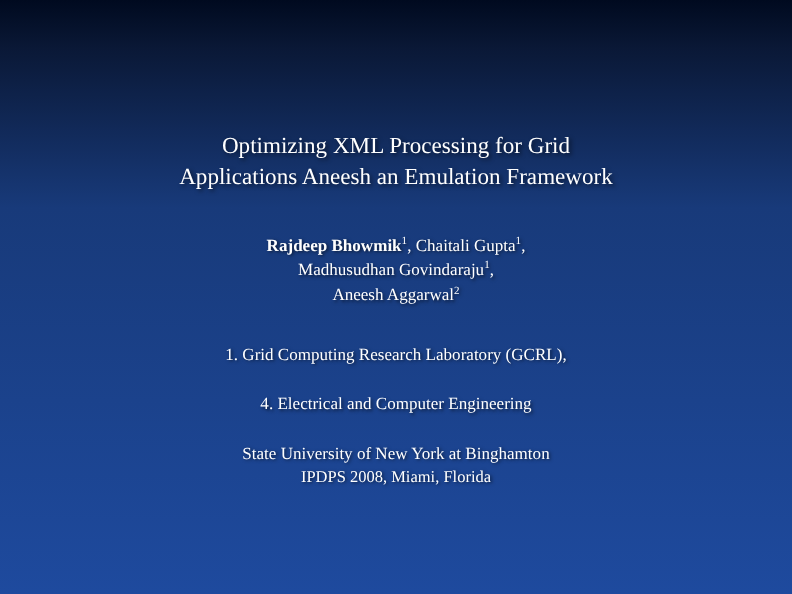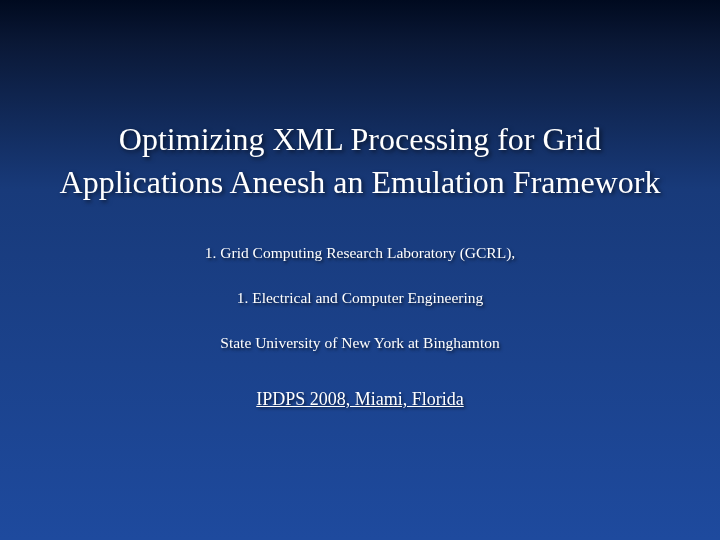--- a/index.html
+++ b/index.html
@@ -7,50 +7,55 @@
       width: 720px;
       height: 540px;
       background: linear-gradient(to bottom, #000a1f 0%, #0a1836 8%, #183a7a 35%, #1e4a9e 100%);
       font-family: Georgia, 'Times New Roman', serif;
       color: #ffffff;
       overflow: hidden;
       position: relative;
     }
     .slide-title {
       text-align: center;
-      font-size: 32px;
+      font-size: 21px;
       font-weight: normal;
       line-height: 1.35;
       padding: 0 40px;
       margin-top: 118px;
       text-shadow: 2px 2px 4px rgba(0,0,0,0.6);
     }
     .content {
       text-align: center;
       margin-top: 38px;
       font-size: 15.5px;
       line-height: 1.45;
       text-shadow: 1.5px 1.5px 3px rgba(0,0,0,0.6);
     }
     .authors { margin-bottom: 22px; }
     .authors .bold { font-weight: bold; }
     sup { font-size: 0.65em; vertical-align: super; line-height: 0; }
     .affiliations { margin-bottom: 22px; margin-top: 32px; }
-    .university { margin-bottom: 32px; }
-    .venue { font-size: 18px; text-decoration: underline; }
+    .university { }
+    .venue { font-size: 15px; }
   </style>
 </head>
 <body>
 
 <div class="slide-title">
   <span>Optimizing XML Processing for Grid</span><br>
   <span>Applications Aneesh an Emulation Framework</span>
 </div>
 
 <div class="content">
+  <div class="authors">
+    <span class="bold">Rajdeep Bhowmik</span><sup>1</sup><span>, Chaitali Gupta</span><sup>1</sup><span>,</span><br>
+    <span>Madhusudhan Govindaraju</span><sup>1</sup><span>,</span><br>
+    <span>Aneesh Aggarwal</span><sup>2</sup>
+  </div>
   <div class="affiliations">
     <span>1. Grid Computing Research Laboratory (GCRL),</span><br>
     <br>
-    <span>1. Electrical and Computer Engineering</span>
+    <span>4. Electrical and Computer Engineering</span>
   </div>
   <div class="university">State University of New York at Binghamton</div>
   <div class="venue">IPDPS 2008, Miami, Florida</div>
 </div>
 
 </body></html>

